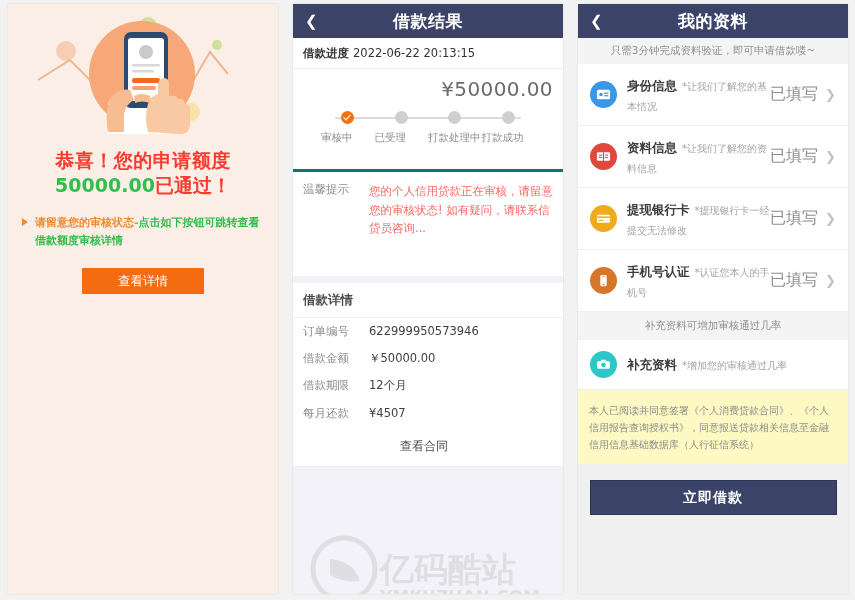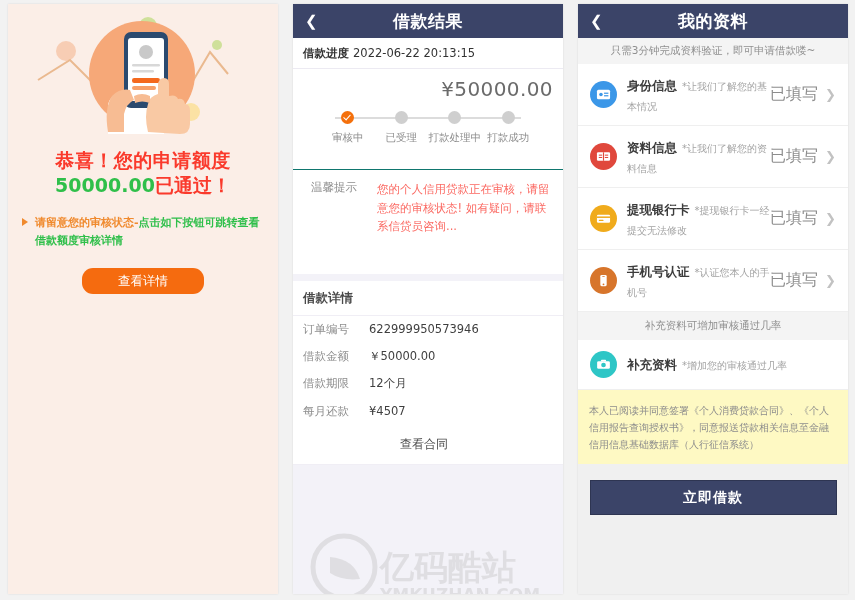--- a/index.html
+++ b/index.html
@@ -72,21 +72,21 @@
   }
   .notice .pre { color: #f08a2e; }
 
   .detail-btn {
     display: block;
     margin: 18px auto 0 auto;
     width: 122px; height: 26px;
     background: #f56b0f;
     color: #fff;
     border: none;
-    border-radius: 11px;
+    border-radius: 1px;
     font-size: 12.5px;
     font-family: inherit;
     cursor: pointer;
   }
 
   
   .mhead {
     height: 34px;
     background: #3b4468;
     color: #fff;
@@ -132,21 +132,21 @@
     position: relative;
     margin: 0 18px 0 18px;
     height: 38px;
   }
   .stepper .line {
     position: absolute;
     top: 6px; left: 14px; right: 14px;
     height: 2px; background: #dcdcdc;
   }
   .steps { position: relative; display: flex; }
-  .step { flex: 1; text-align: center; position: relative; font-family: Liberation Serif, serif; }
+  .step { flex: 1; text-align: left; position: relative; font-family: Liberation Serif, serif; }
   .step .dot {
     width: 13px; height: 13px;
     border-radius: 50%;
     background: #cfcfcf;
     margin: 0 auto;
     position: relative;
     z-index: 2;
   }
   .step.done .dot { background: #f4700c; }
   .step.done .dot::after {
@@ -161,23 +161,23 @@
   .step .lbl {
     margin-top: 7px;
     font-size: 10.5px;
     color: #8d8d8d;
     white-space: nowrap;
   }
 
   .tip-card {
     background: #fff;
     margin-top: 0;
-    padding: 10px 10px 38px 18px;
+    padding: 10px 10px 38px 10px;
     display: flex;
-    border-top: 1px solid #0f766e;
+    border-top: 3px solid #0f766e;
   }
   .tip-label {
     width: 66px;
     flex: none;
     font-size: 11.5px;
     color: #8d8d8d;
   }
   .tip-text {
     font-size: 11.5px;
     color: #fb6a63;

